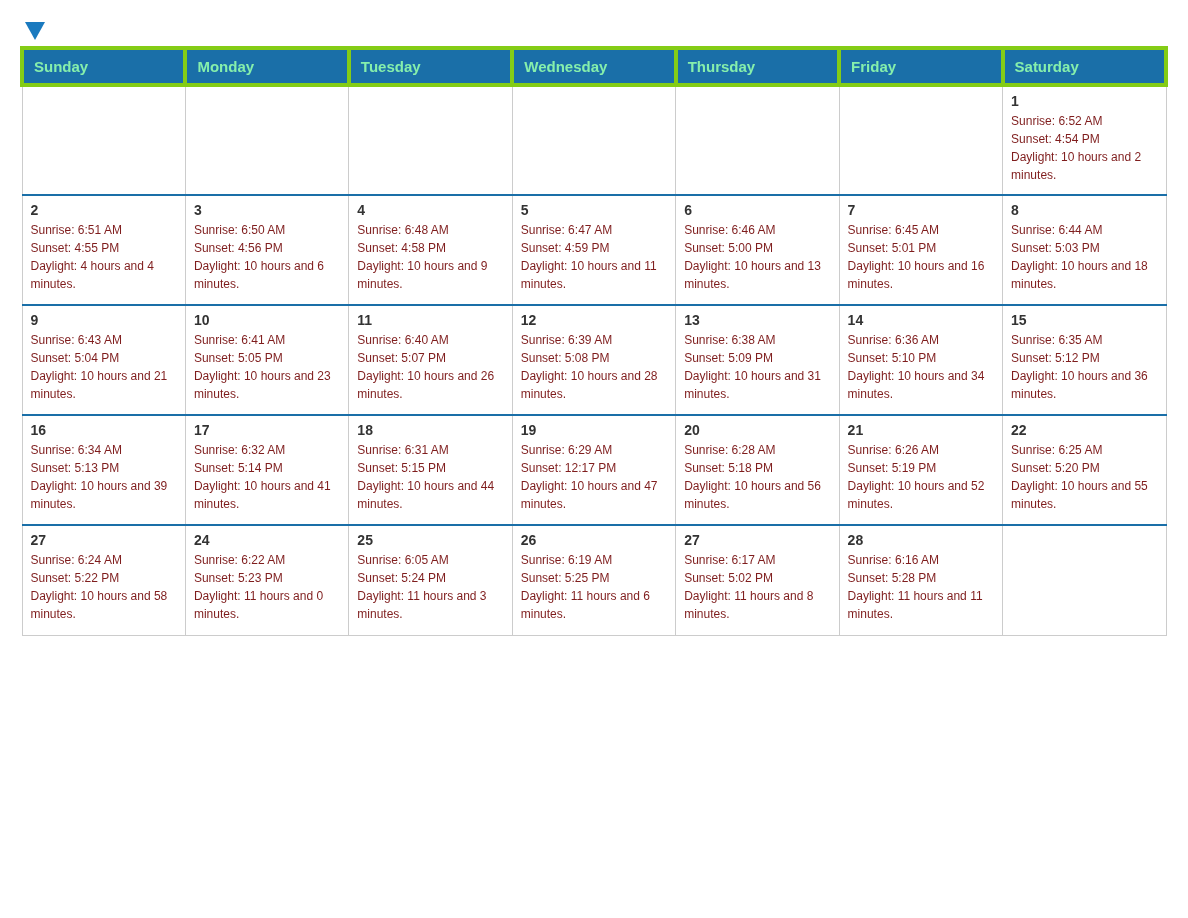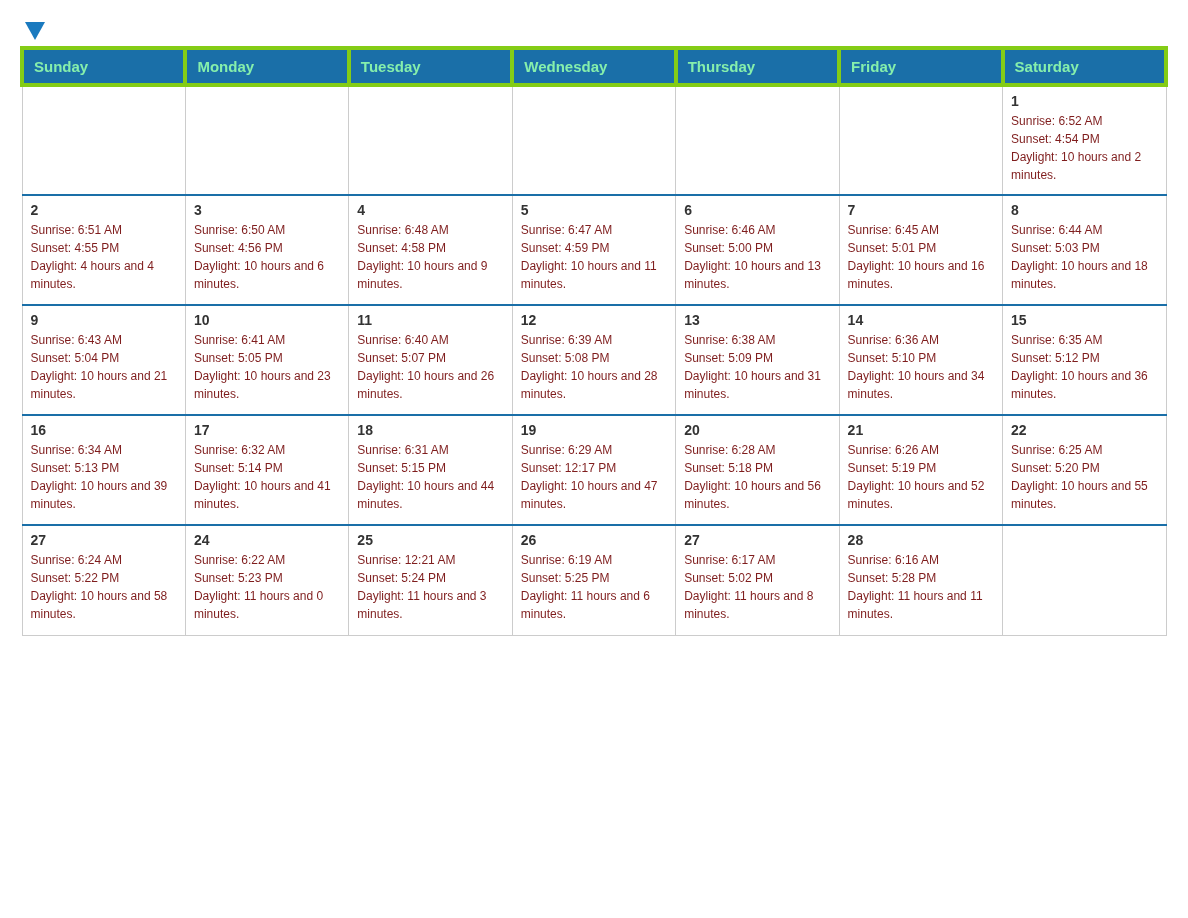--- a/index.html
+++ b/index.html
@@ -315,21 +315,21 @@
           <span class="day-number">24</span>
           <div class="day-info">
             <div>Sunrise: 6:22 AM</div>
             <div>Sunset: 5:23 PM</div>
             <div>Daylight: 11 hours and 0 minutes.</div>
           </div>
         </td>
         <td>
           <span class="day-number">25</span>
           <div class="day-info">
-            <div>Sunrise: 12:21 AM</div>
+            <div>Sunrise: 6:05 AM</div>
             <div>Sunset: 5:24 PM</div>
             <div>Daylight: 11 hours and 3 minutes.</div>
           </div>
         </td>
         <td>
           <span class="day-number">26</span>
           <div class="day-info">
             <div>Sunrise: 6:19 AM</div>
             <div>Sunset: 5:25 PM</div>
             <div>Daylight: 11 hours and 6 minutes.</div>

